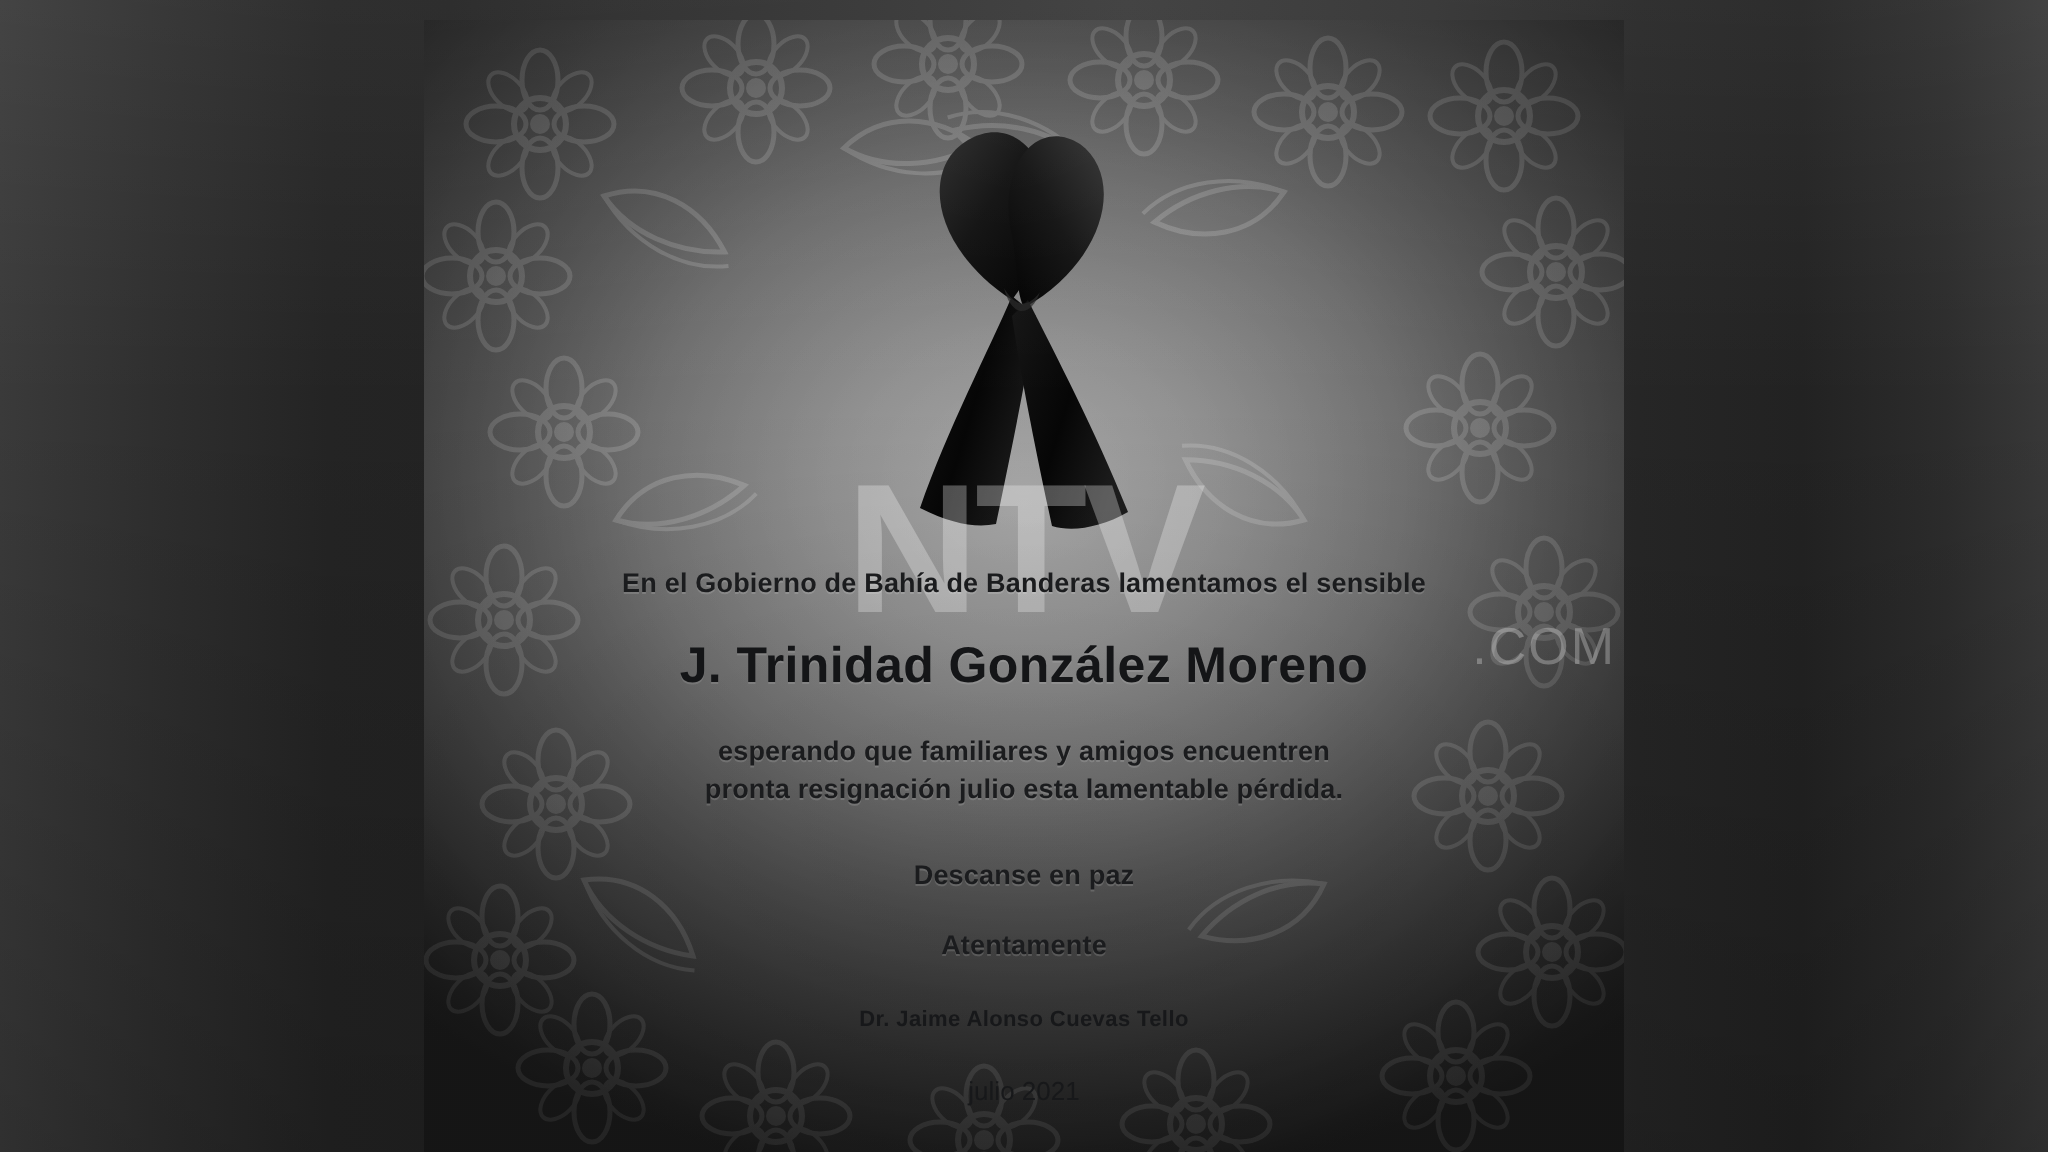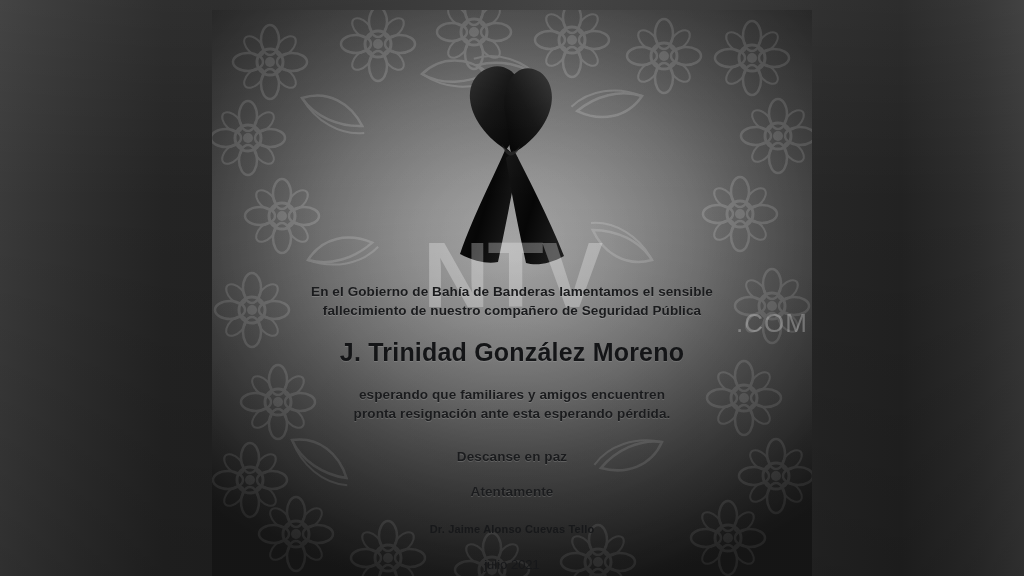--- a/index.html
+++ b/index.html
@@ -253,26 +253,25 @@
       </svg>
     </div>
 
     <div class="watermark">
       <div class="wm-main">NTV</div>
       <div class="wm-sub">.COM</div>
     </div>
 
     <div class="message">
       <div class="line intro">En el Gobierno de Bahía de Banderas lamentamos el sensible</div>
-      <div class="line intro">fallecimiento de nuestro compañero de Seguridad Pública</div>
 
       <div class="name">J. Trinidad González Moreno</div>
 
       <div class="line wish">esperando que familiares y amigos encuentren</div>
-      <div class="line">pronta resignación ante esta esperando pérdida.</div>
+      <div class="line">pronta resignación julio esta lamentable pérdida.</div>
 
       <div class="line rip">Descanse en paz</div>
 
       <div class="line sincerely">Atentamente</div>
 
       <div class="signer">Dr. Jaime Alonso Cuevas Tello</div>
 
       <div class="date">julio 2021</div>
     </div>
 

